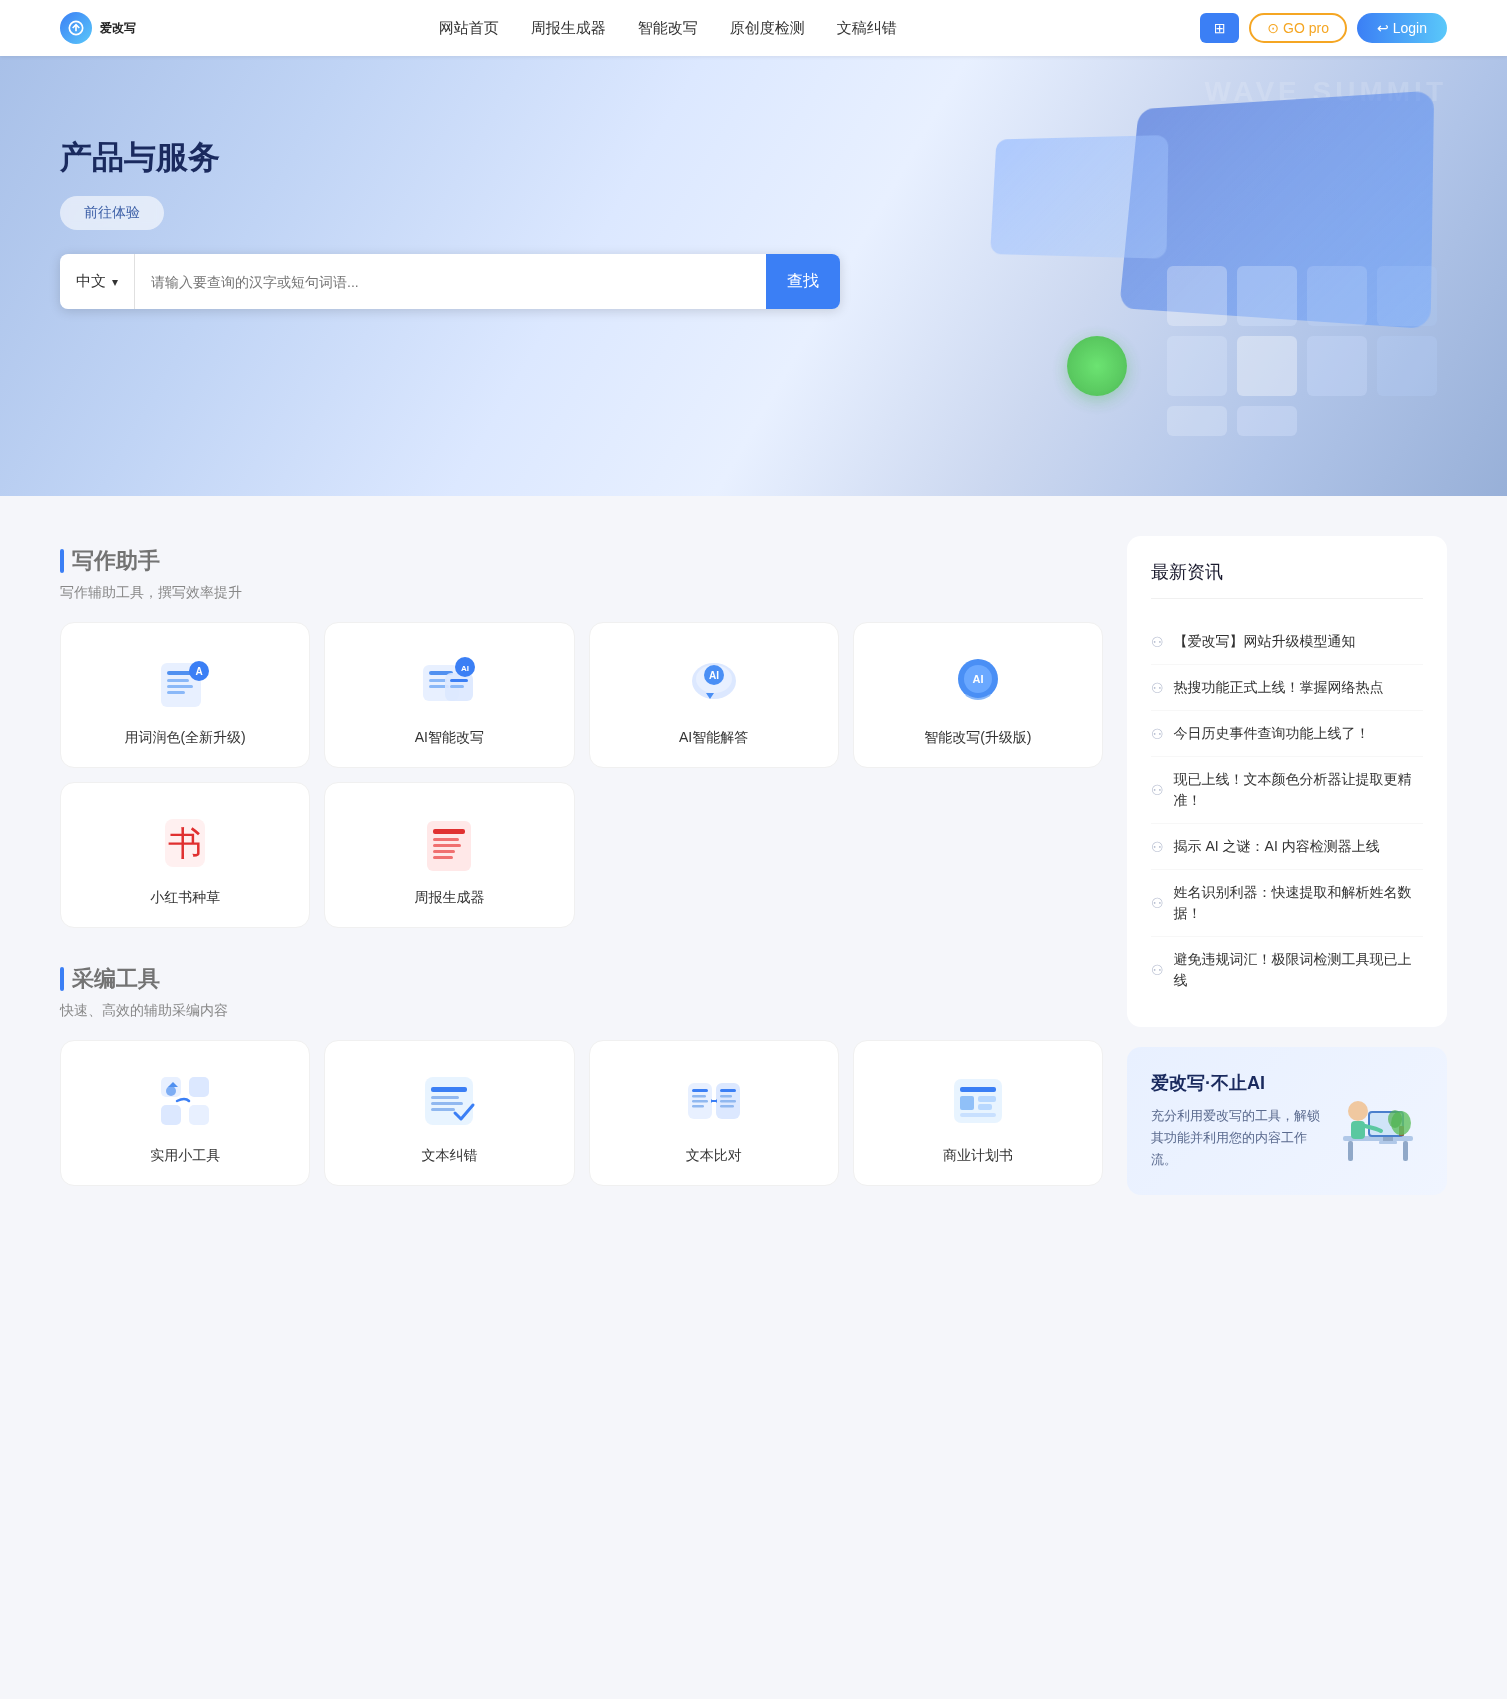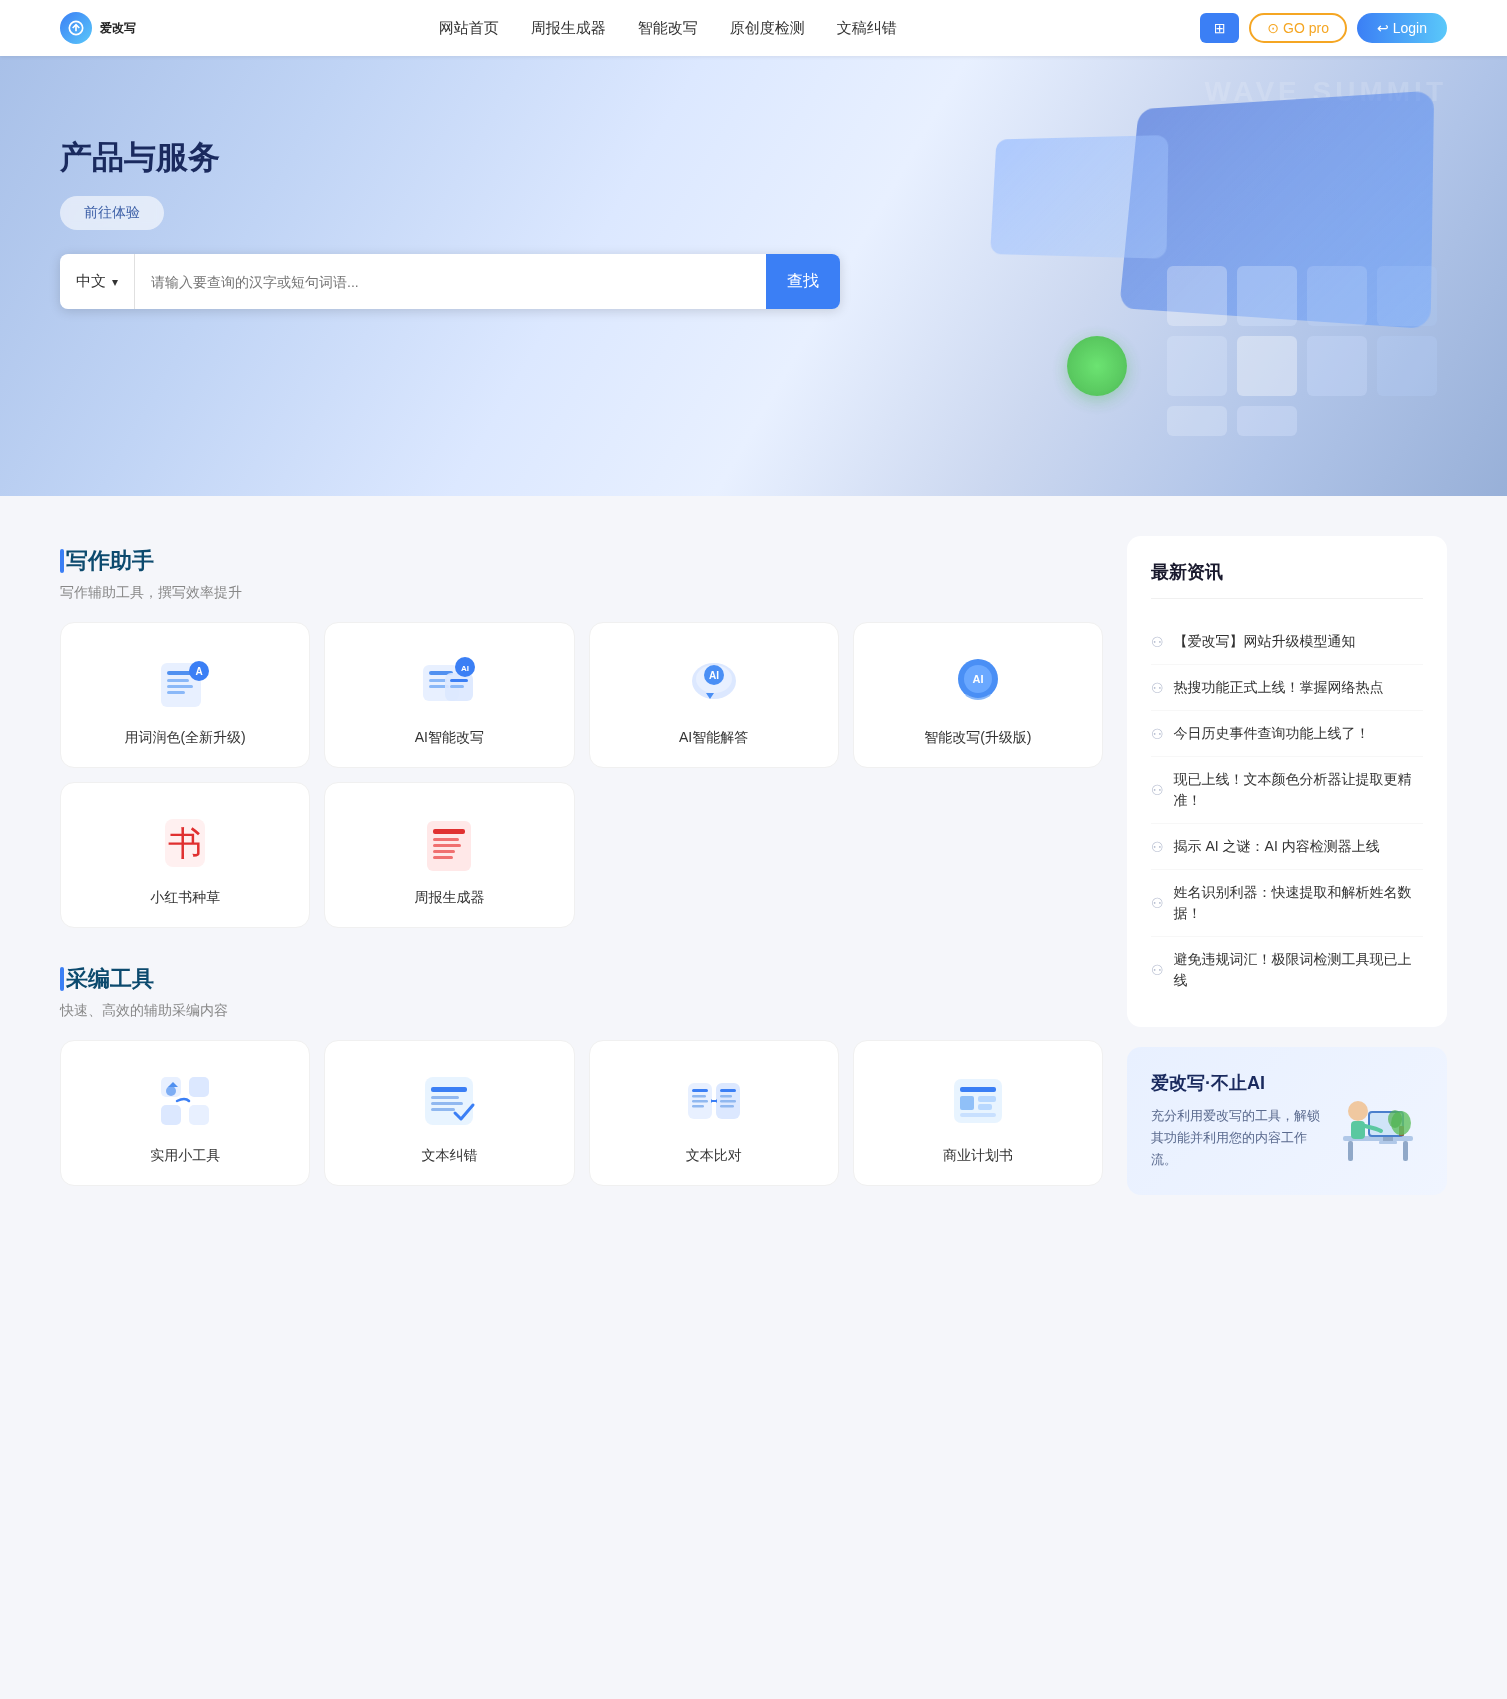--- a/index.html
+++ b/index.html
@@ -53,37 +53,37 @@
     .search-btn {
       background: #3b7ff5; color: #fff; border: none; padding: 0 21px; font-size: 16px; cursor: pointer;
     }
 
     
     .main-content { display: flex; gap: 24px; padding: 40px 60px; max-width: 1507px; margin: 0 auto; }
     .left-panel { flex: 1; }
     .right-panel { width: 320px; flex-shrink: 0; }
 
     
-    .section-title { display: flex; align-items: center; gap: 2px; font-size: 22px; font-weight: 700; color: #0c4a6e; margin-bottom: 8px; }
+    .section-title { display: flex; align-items: center; gap: 8px; font-size: 22px; font-weight: 700; color: #737373; margin-bottom: 8px; }
     .section-bar { width: 4px; height: 24px; background: #3b7ff5; border-radius: 2px; }
     .section-subtitle { font-size: 14px; color: #888; margin-bottom: 20px; }
 
     
     .tool-grid { display: grid; grid-template-columns: repeat(4, 1fr); gap: 14px; margin-bottom: 36px; }
     .tool-card {
       background: #fff; border-radius: 14px; padding: 28px 16px 20px;
       display: flex; flex-direction: column; align-items: center; gap: 14px;
       cursor: pointer; transition: box-shadow 0.2s; border: 1px solid #f0f0f0;
     }
     .tool-icon { width: 64px; height: 64px; display: flex; align-items: center; justify-content: center; }
     .tool-label { font-size: 14px; color: #333; text-align: center; }
 
     
     .news-panel { background: #fff; border-radius: 14px; padding: 24px; margin-bottom: 20px; }
-    .news-title { font-size: 18px; font-weight: 700; color: #1a1a2e; margin-bottom: 20px; padding-bottom: 14px; border-bottom: 1px solid #f0f0f0; }
+    .news-title { font-size: 18px; font-weight: 400; color: #1a1a2e; margin-bottom: 20px; padding-bottom: 14px; border-bottom: 1px solid #f0f0f0; }
     .news-item { display: flex; align-items: center; gap: 10px; padding: 12px 0; border-bottom: 1px solid #f7f7f7; cursor: pointer; }
     .news-item:last-child { border-bottom: none; }
     .news-link-icon { color: #b0b8cc; font-size: 14px; flex-shrink: 0; }
     .news-text { font-size: 14px; color: #333; line-height: 1.5; }
 
     
     .promo-panel {
       background: linear-gradient(135deg, #e8f0ff, #f0f5ff);
       border-radius: 14px; padding: 24px; display: flex; gap: 0; align-items: flex-end;
     }

